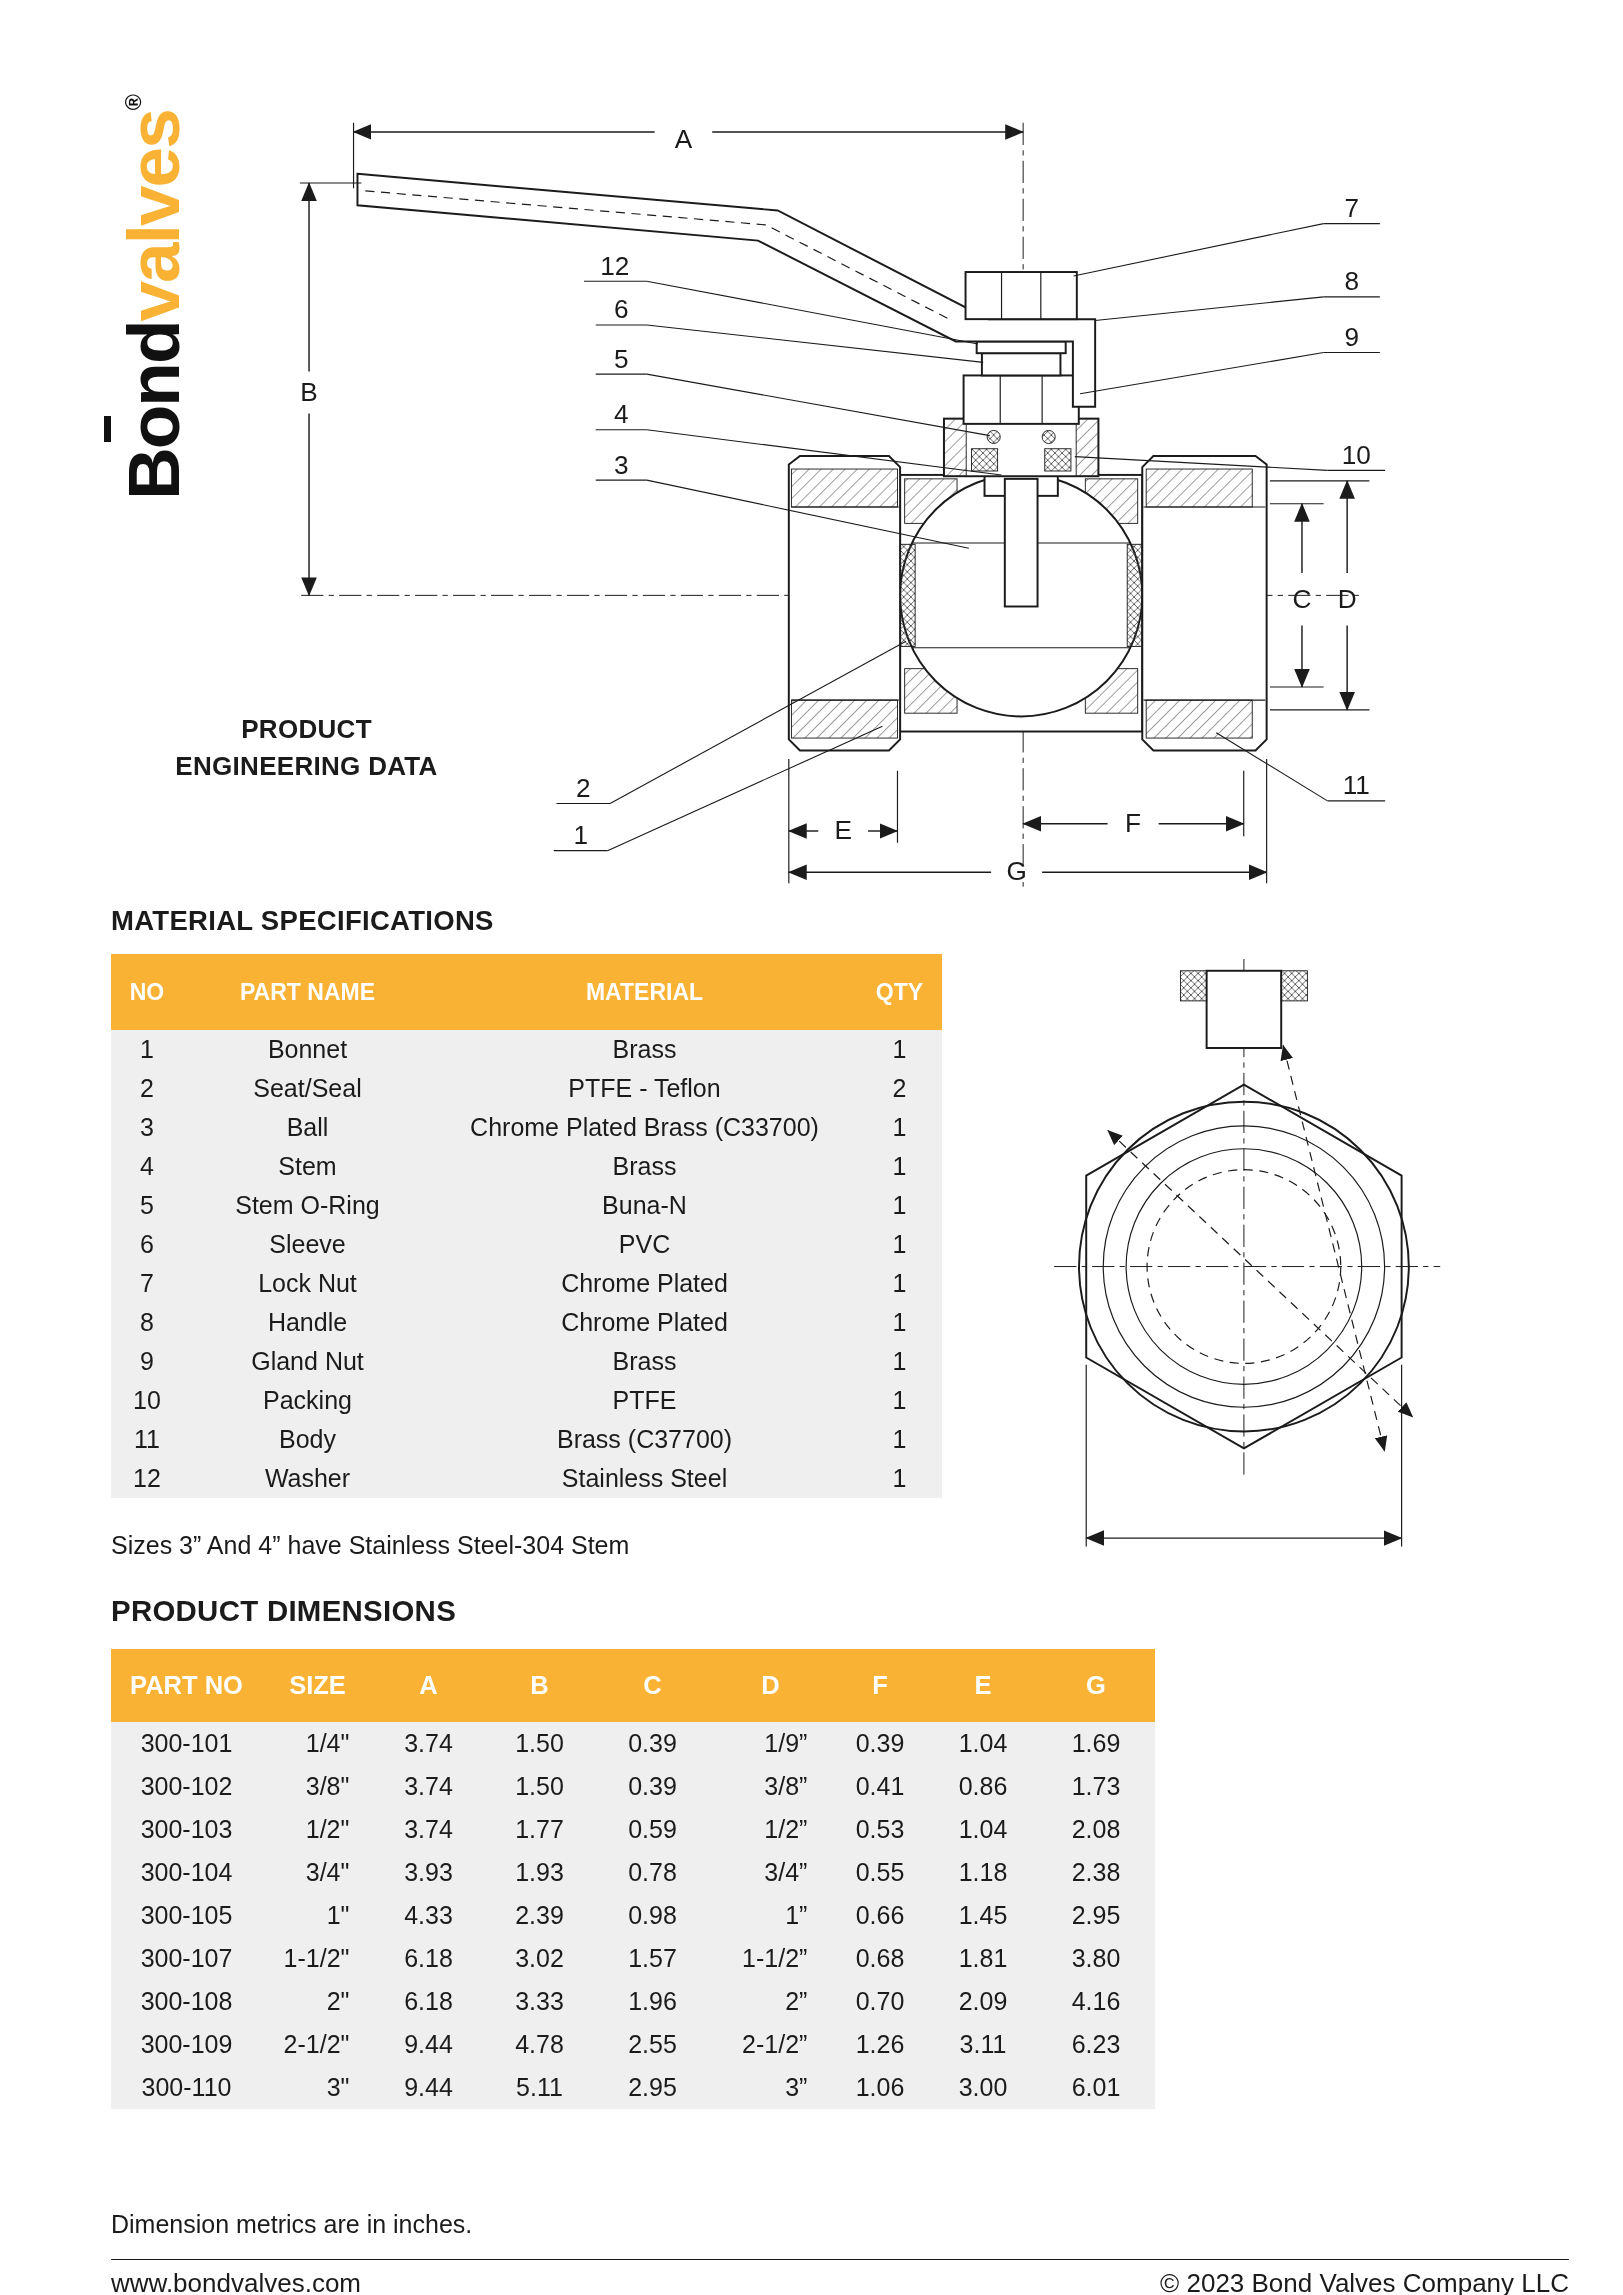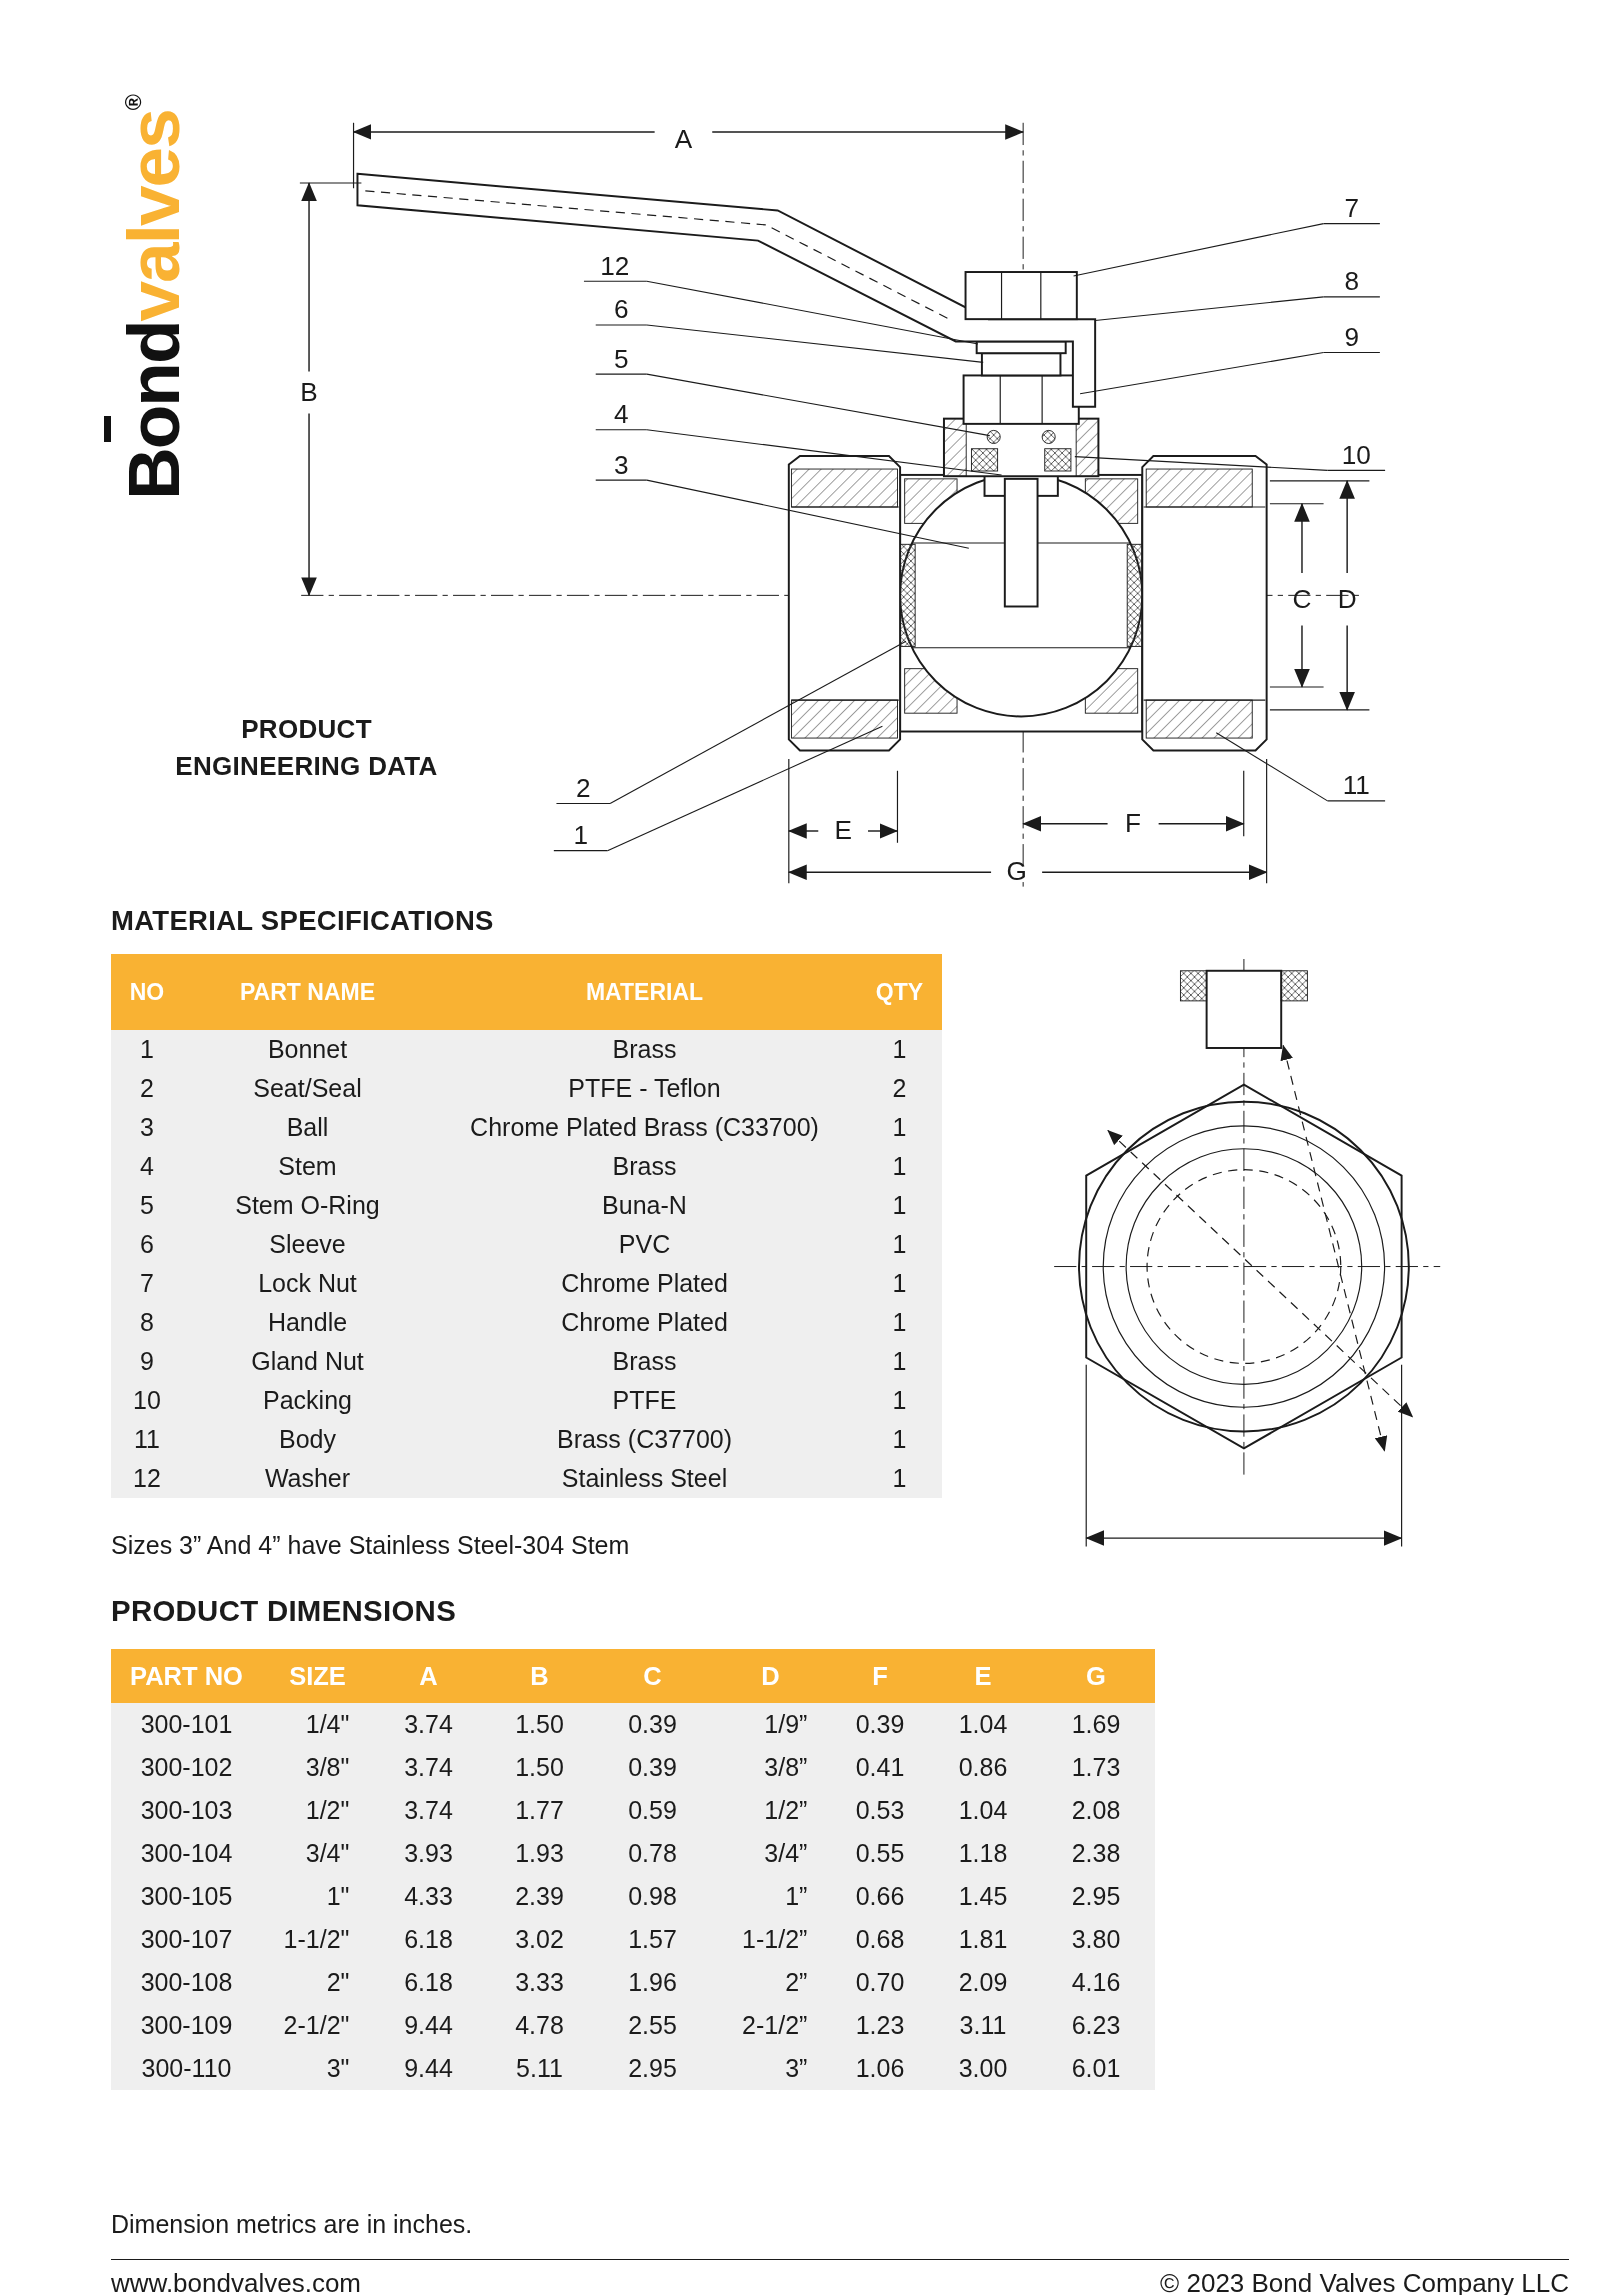--- a/index.html
+++ b/index.html
@@ -47,21 +47,21 @@
   th { background:var(--accent); color:#fff; font-weight:bold; text-align:center; }
   td { background:var(--table-bg); text-align:center; font-weight:normal; }
   .ms-table { left:111px; top:954px; width:831px; }
   .ms-table th { font-size:23px; height:76px; }
   .ms-table td { font-size:25px; height:39px; }
   .ms-table th:nth-child(1){ width:72px; }
   .ms-table th:nth-child(2){ width:249px; }
   .ms-table th:nth-child(3){ width:425px; }
   .ms-table th:nth-child(4){ width:85px; }
   .pd-table { left:111px; top:1649px; width:1044px; }
-  .pd-table th { font-size:25.5px; height:54px; }
+  .pd-table th { font-size:25.5px; height:73px; }
   .pd-table td { font-size:25px; height:43px; }
   .pd-table th:nth-child(1){ width:151px; }
   .pd-table th:nth-child(2){ width:111px; }
   .pd-table th:nth-child(3){ width:111px; }
   .pd-table th:nth-child(4){ width:111px; }
   .pd-table th:nth-child(5){ width:115px; }
   .pd-table th:nth-child(6){ width:121px; }
   .pd-table th:nth-child(7){ width:98px; }
   .pd-table th:nth-child(8){ width:108px; }
   .pd-table th:nth-child(9){ width:118px; }
@@ -438,21 +438,21 @@
         <td>2.09</td>
         <td>4.16</td>
       </tr>
       <tr>
         <td>300-109</td>
         <td>2-1/2"</td>
         <td>9.44</td>
         <td>4.78</td>
         <td>2.55</td>
         <td>2-1/2”</td>
-        <td>1.23</td>
+        <td>1.26</td>
         <td>3.11</td>
         <td>6.23</td>
       </tr>
       <tr>
         <td>300-110</td>
         <td>3"</td>
         <td>9.44</td>
         <td>5.11</td>
         <td>2.95</td>
         <td>3”</td>

